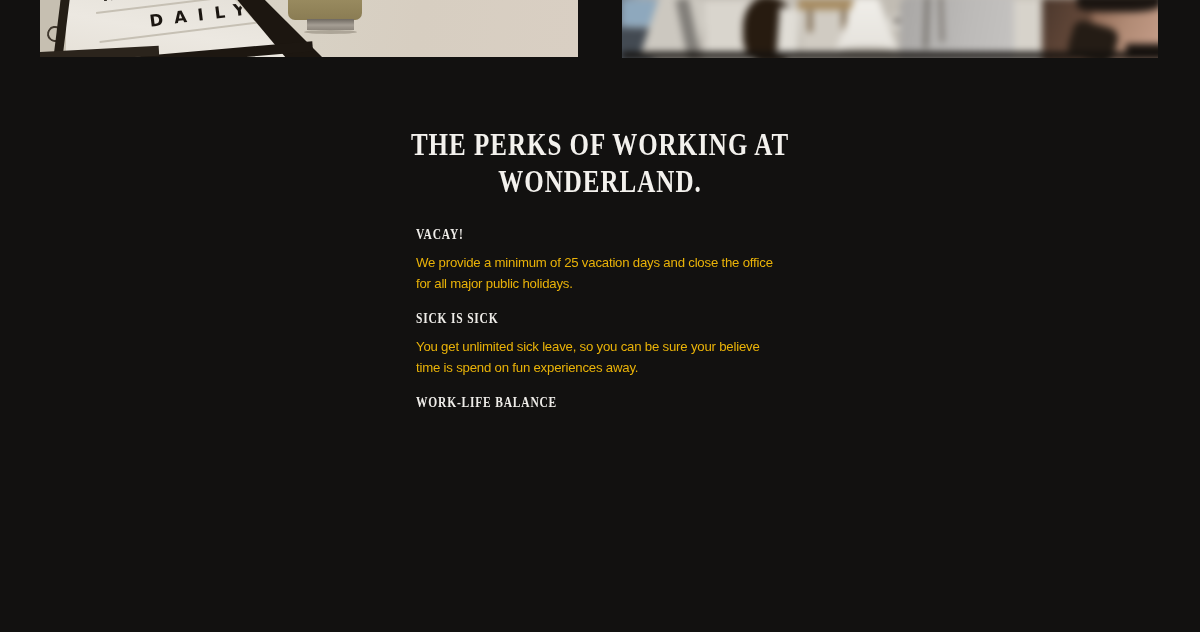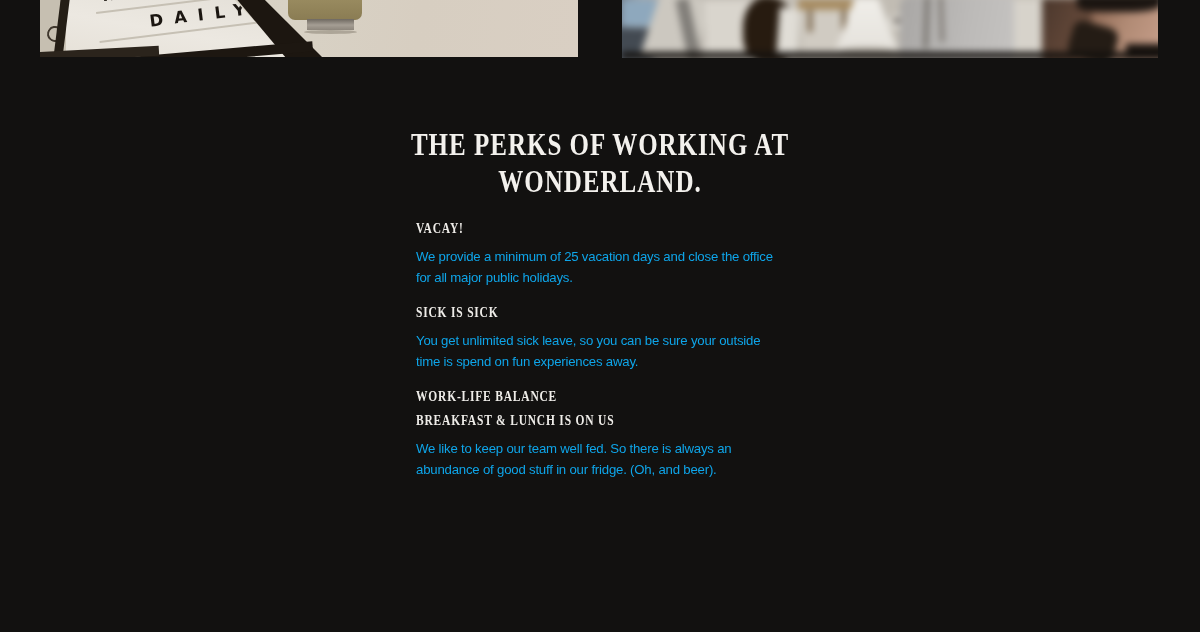--- a/index.html
+++ b/index.html
@@ -81,24 +81,24 @@
   .pr-hand{left:460px;top:36px;width:46px;height:38px;background:#241c15;transform:rotate(16deg);
     border-radius:10px;}
   .pr-shoulder{left:516px;top:56px;width:44px;height:16px;background:#17120e;}
   .pr-bottomstrip{left:12px;top:64px;width:536px;height:7px;background:#14110e;}
 
   
   .deco{font-family:"Liberation Serif",serif;font-weight:700;}
   .perks-heading{position:absolute;left:0;top:126px;width:1200px;text-align:center;
     color:#f3f1ed;font-size:25px;line-height:29.5px;letter-spacing:1px;white-space:pre-line;
     transform:scaleY(1.25);transform-origin:center top;margin:0;}
-  .perks-list{position:absolute;left:416px;top:222px;width:440px;}
+  .perks-list{position:absolute;left:416px;top:228px;width:440px;}
   .perk-title{color:#eeece8;font-size:11.5px;line-height:13px;letter-spacing:0.8px;
     margin:0 0 11px 0;transform:scaleY(1.18);transform-origin:0 50%;white-space:pre;}
-  .perk-body{color:#0ea5e9;font-size:13.2px;line-height:21px;letter-spacing:-0.2px;
+  .perk-body{color:#eab308;font-size:13.2px;line-height:21px;letter-spacing:-0.2px;
     margin:0 0 18px 0;white-space:pre-line;}
 </style>
 </head>
 <body>
 
 <div class="page">
 
   <div class="photo photo-left">
     <div class="pl-floor"></div>
     <div class="pl-wall"></div>
@@ -156,28 +156,23 @@
   <div class="perks-list">
 
     <div>
       <h3 class="deco perk-title">VACAY!</h3>
       <p class="perk-body">We provide a minimum of 25 vacation days and close the office
 for all major public holidays.</p>
     </div>
 
     <div>
       <h3 class="deco perk-title">SICK IS SICK</h3>
-      <p class="perk-body">You get unlimited sick leave, so you can be sure your outside
+      <p class="perk-body">You get unlimited sick leave, so you can be sure your believe
 time is spend on fun experiences away.</p>
     </div>
 
     <div>
       <h3 class="deco perk-title">WORK-LIFE BALANCE</h3>
     </div>
 
-    <div>
-      <h3 class="deco perk-title">BREAKFAST &amp; LUNCH IS ON US</h3>
-      <p class="perk-body">We like to keep our team well fed. So there is always an
-abundance of good stuff in our fridge. (Oh, and beer).</p>
-    </div>
 
   </div>
 </div>
 
 </body></html>

